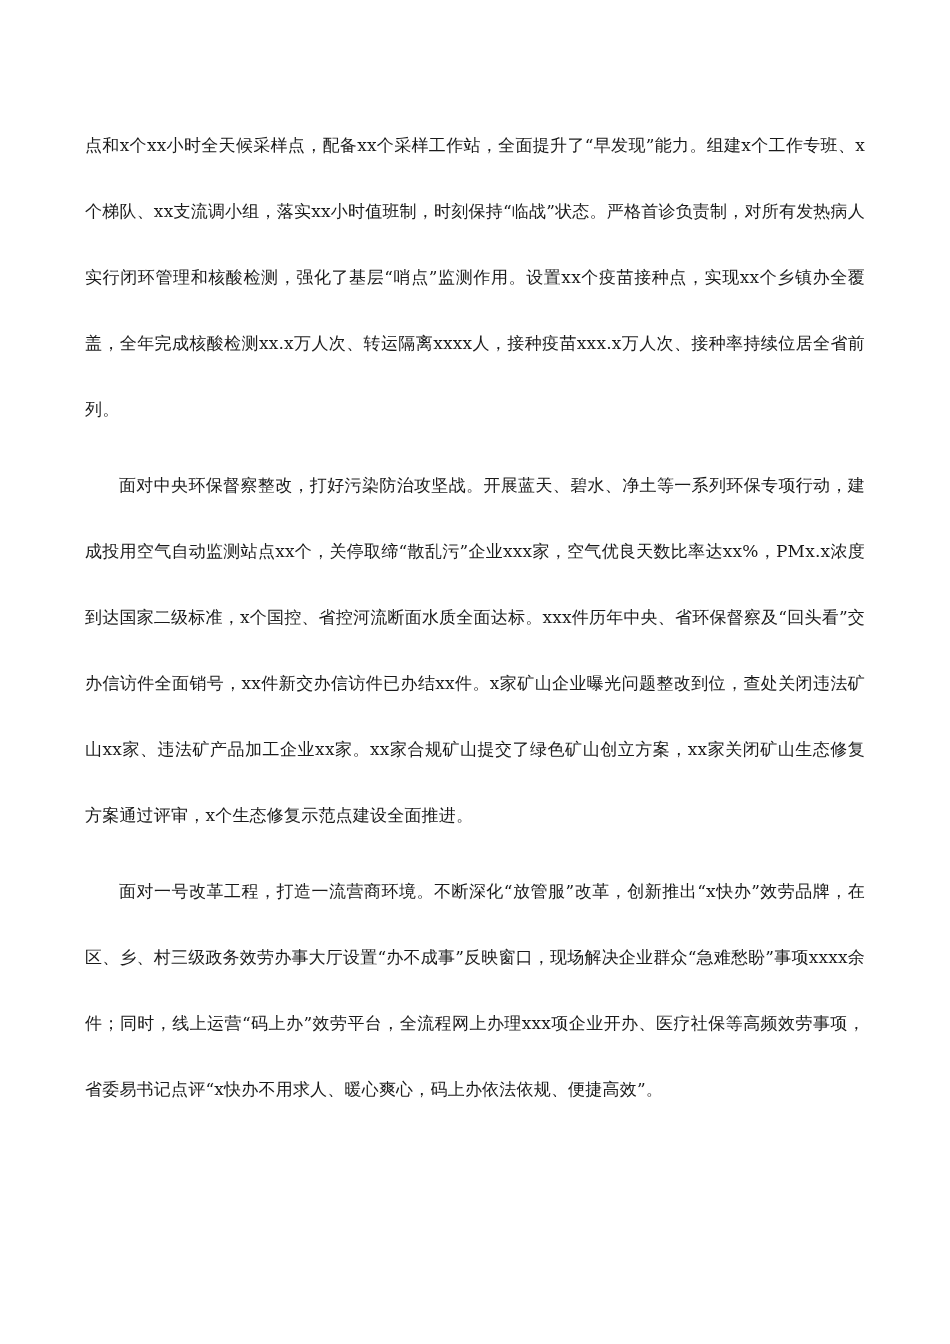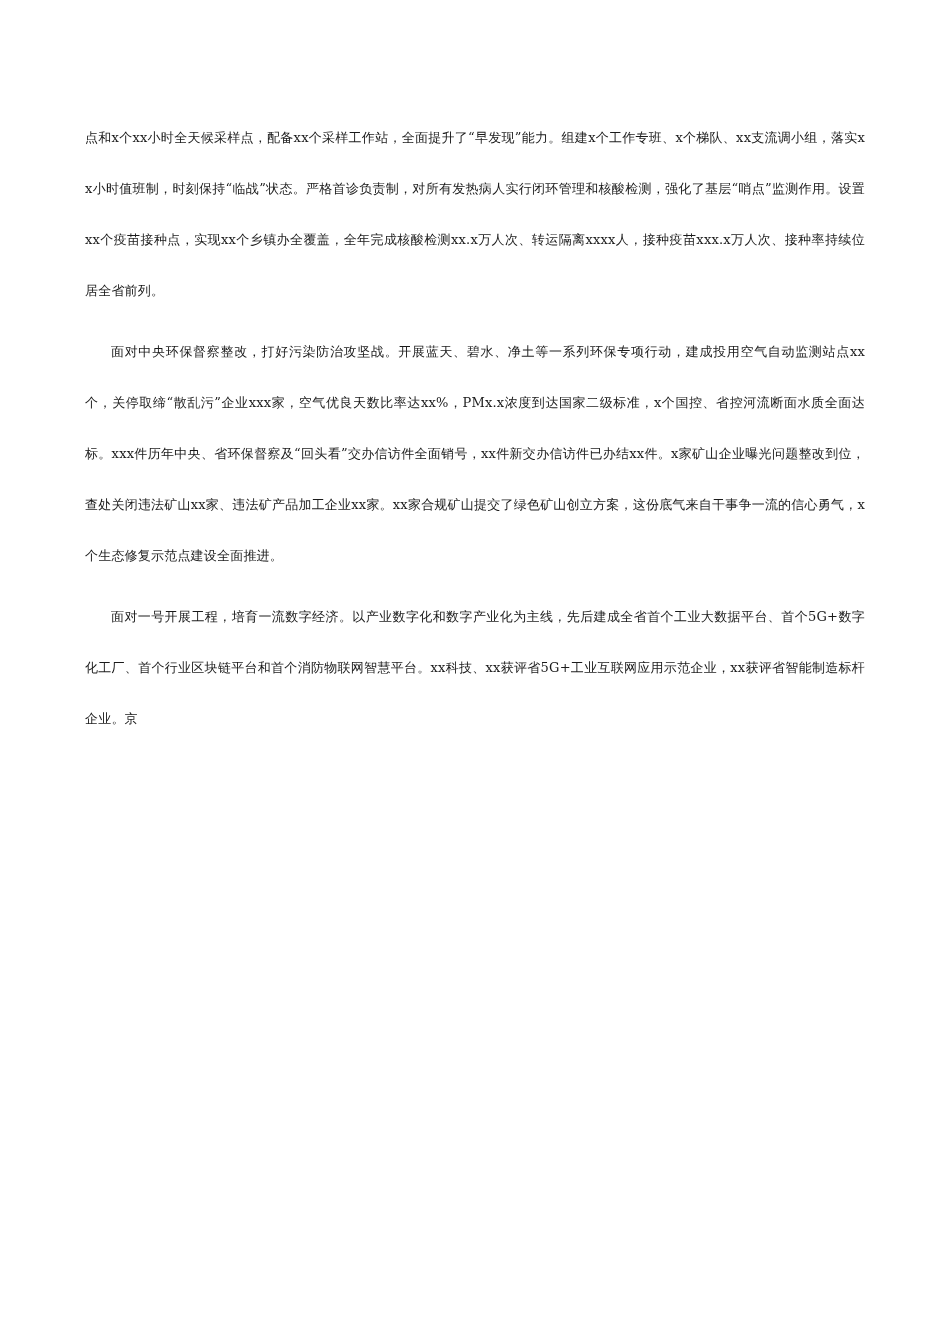--- a/index.html
+++ b/index.html
@@ -16,33 +16,33 @@
     width: 950px;
     height: 1344px;
     box-sizing: border-box;
     padding: 112px 85px 0 85px;
   }
   .doc-body {
     width: 780px;
   }
   .para {
     margin: 0 0 10px 0;
-    font-size: 13px;
-    line-height: 51px;
+    font-size: 17px;
+    line-height: 66px;
     text-align: justify;
     text-justify: inter-ideograph;
     letter-spacing: 0.2px;
     word-break: break-all;
   }
   .para.indent {
     text-indent: 2em;
   }
 </style>
 </head>
 <body style="background: rgb(255, 255, 255); color: rgb(26, 26, 26);">
 
 <div class="page">
   <div class="doc-body" id="doc-body">
       <p class="para">点和x个xx小时全天候采样点，配备xx个采样工作站，全面提升了“早发现”能力。组建x个工作专班、x个梯队、xx支流调小组，落实xx小时值班制，时刻保持“临战”状态。严格首诊负责制，对所有发热病人实行闭环管理和核酸检测，强化了基层“哨点”监测作用。设置xx个疫苗接种点，实现xx个乡镇办全覆盖，全年完成核酸检测xx.x万人次、转运隔离xxxx人，接种疫苗xxx.x万人次、接种率持续位居全省前列。</p>
-      <p class="para indent">面对中央环保督察整改，打好污染防治攻坚战。开展蓝天、碧水、净土等一系列环保专项行动，建成投用空气自动监测站点xx个，关停取缔“散乱污”企业xxx家，空气优良天数比率达xx%，PMx.x浓度到达国家二级标准，x个国控、省控河流断面水质全面达标。xxx件历年中央、省环保督察及“回头看”交办信访件全面销号，xx件新交办信访件已办结xx件。x家矿山企业曝光问题整改到位，查处关闭违法矿山xx家、违法矿产品加工企业xx家。xx家合规矿山提交了绿色矿山创立方案，这份底气来自干事争一流的信心勇气，x个生态修复示范点建设全面推进。</p>
-      <p class="para indent">面对一号开展工程，培育一流数字经济。以产业数字化和数字产业化为主线，先后建成全省首个工业大数据平台、首个5G+数字化工厂、首个行业区块链平台和首个消防物联网智慧平台。xx科技、xx获评省5G+工业互联网应用示范企业，xx获评省智能制造标杆企业。京</p>
+      <p class="para indent">面对中央环保督察整改，打好污染防治攻坚战。开展蓝天、碧水、净土等一系列环保专项行动，建成投用空气自动监测站点xx个，关停取缔“散乱污”企业xxx家，空气优良天数比率达xx%，PMx.x浓度到达国家二级标准，x个国控、省控河流断面水质全面达标。xxx件历年中央、省环保督察及“回头看”交办信访件全面销号，xx件新交办信访件已办结xx件。x家矿山企业曝光问题整改到位，查处关闭违法矿山xx家、违法矿产品加工企业xx家。xx家合规矿山提交了绿色矿山创立方案，xx家关闭矿山生态修复方案通过评审，x个生态修复示范点建设全面推进。</p>
+      <p class="para indent">面对一号改革工程，打造一流营商环境。不断深化“放管服”改革，创新推出“x快办”效劳品牌，在区、乡、村三级政务效劳办事大厅设置“办不成事”反映窗口，现场解决企业群众“急难愁盼”事项xxxx余件；同时，线上运营“码上办”效劳平台，全流程网上办理xxx项企业开办、医疗社保等高频效劳事项，省委易书记点评“x快办不用求人、暖心爽心，码上办依法依规、便捷高效”。</p>
     </div>
 </div>
 
 </body></html>

